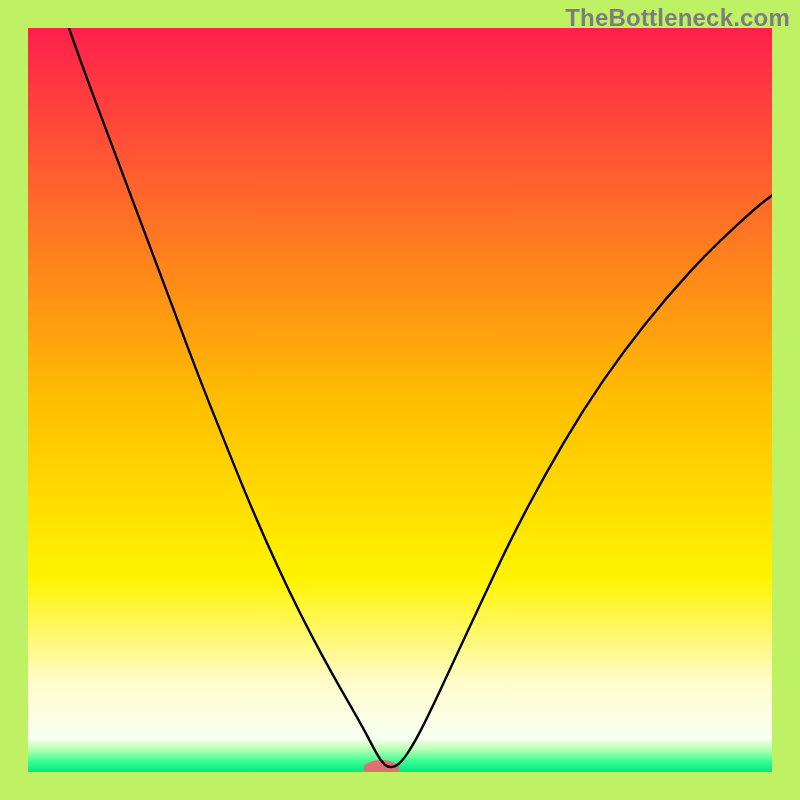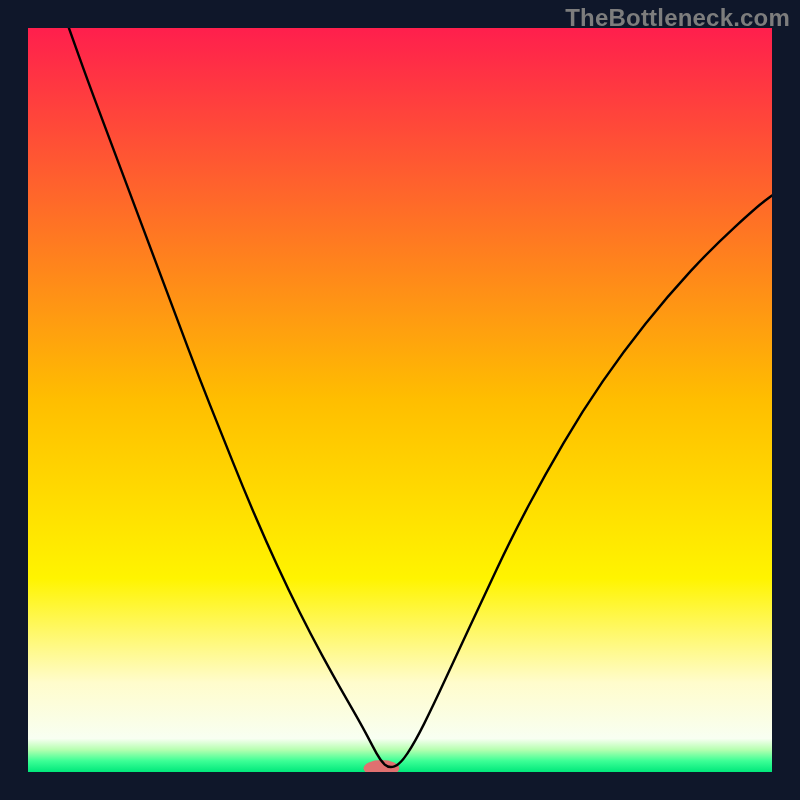--- a/index.html
+++ b/index.html
@@ -6,21 +6,21 @@
     margin: 0;
     padding: 0;
     width: 800px;
     height: 800px;
     background: #000;
     overflow: hidden;
   }
   .frame {
     position: absolute;
     inset: 0;
-    background: #0f172a;
+    background: #bef264;
   }
   .plot {
     position: absolute;
     left: 28px;
     top: 28px;
     width: 744px;
     height: 744px;
   }
   .watermark {
     position: absolute;

